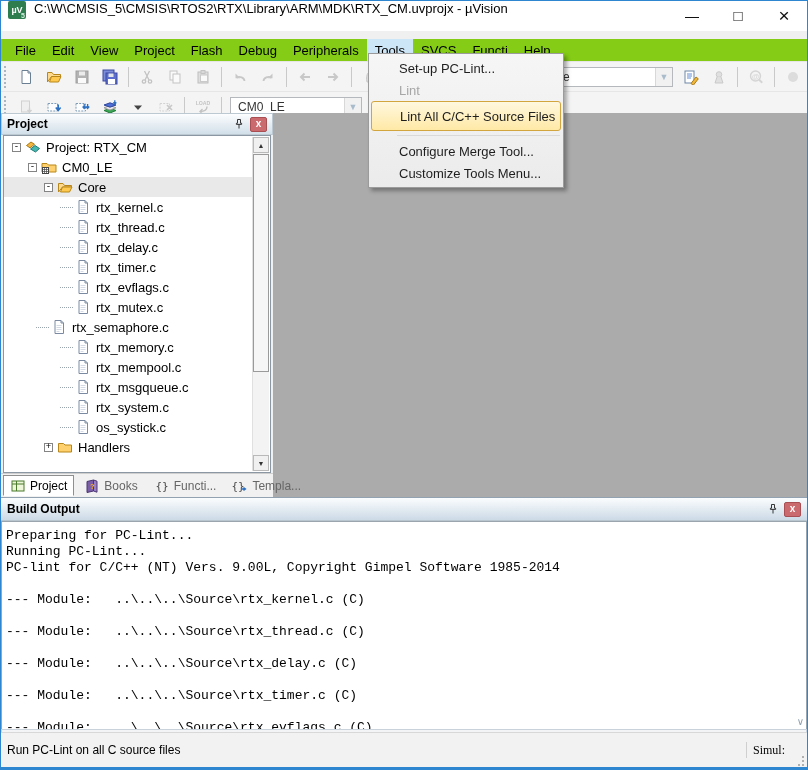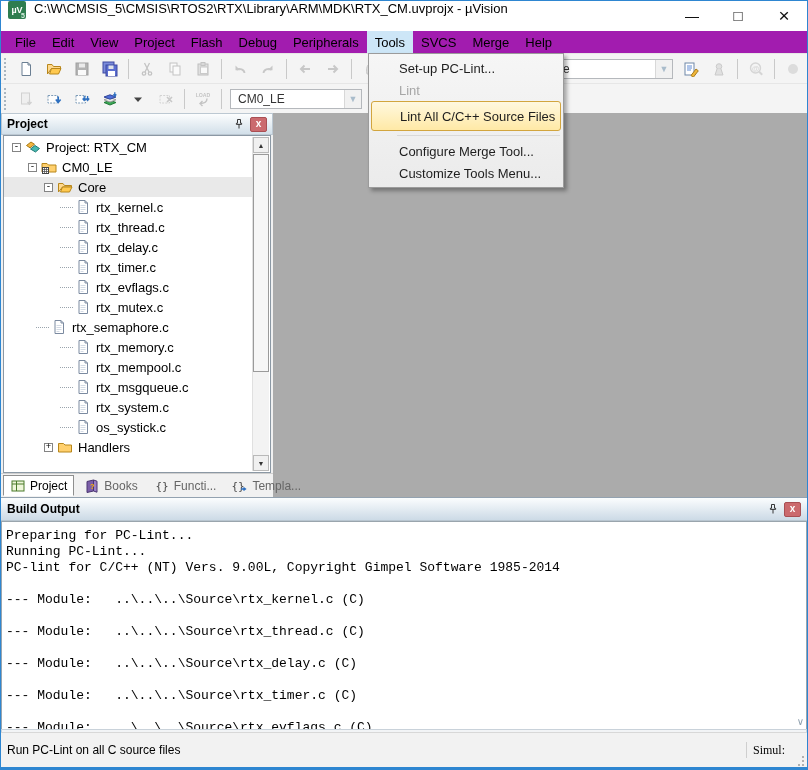--- a/index.html
+++ b/index.html
@@ -11,21 +11,21 @@
   .titlebar{height:30px;background:#fff;display:flex;align-items:flex-start;padding-left:7px;}
   .app-icon{position:relative;width:18px;height:18px;background:#2e7d4f;border-radius:2px;color:#fff;
     display:flex;align-items:center;justify-content:center;font-weight:bold;font-size:9px;}
   .app-icon b{position:absolute;right:1px;bottom:0;font-size:7px;color:#d6efe0;}
   .title-text{margin-left:8px;font-size:13px;white-space:nowrap;}
   .win-controls{margin-left:auto;display:flex;height:30px;}
   .win-btn{width:46px;height:30px;display:flex;align-items:center;justify-content:center;font-size:14px;color:#111;}
   .win-btn span{line-height:0;}
 
   
-  .menubar{height:22px;background:#a21caf;display:flex;align-items:stretch;padding-left:6px;}
+  .menubar{height:22px;background:#84cc16;display:flex;align-items:stretch;padding-left:6px;margin-top:8px;}
   .menu-item{display:flex;align-items:center;padding:0 8px;cursor:default;}
   .menu-item.active{background:#cde6f7;}
 
   
   .toolbar{height:30px;background:#f4f4f4;display:flex;align-items:center;border-top:1px solid #e6e6e6;padding-left:2px;}
   .grip{width:5px;height:22px;border-left:2px dotted #aab6c0;margin:0 3px 0 1px;}
   .tbtn{width:26px;height:24px;display:flex;align-items:center;justify-content:center;margin:0 1px;border-radius:2px;}
   .tbtn.disabled svg{filter:grayscale(1) opacity(.5);}
   .tb-sep{width:1px;height:20px;background:#c9c9c9;margin:0 4px;}
   .combobox{height:20px;background:#fff;border:1px solid #b5b8bc;display:flex;align-items:center;font-size:12px;color:#333;margin:0 4px;}
@@ -118,21 +118,21 @@
   <div class="menubar" id="menubar">
       <div class="menu-item">File</div>
       <div class="menu-item">Edit</div>
       <div class="menu-item">View</div>
       <div class="menu-item">Project</div>
       <div class="menu-item">Flash</div>
       <div class="menu-item">Debug</div>
       <div class="menu-item">Peripherals</div>
       <div class="menu-item active">Tools</div>
       <div class="menu-item">SVCS</div>
-      <div class="menu-item">Merge</div>
+      <div class="menu-item">Functi</div>
       <div class="menu-item">Help</div>
     </div>
 
   <div class="toolbar">
     <div class="grip"></div>
     <div id="tb-row1-left" style="display:flex;align-items:center;">
         <span class="tbtn">
           <svg width="16" height="16" viewBox="0 0 16 16">
             <path d="M4 1.5h6l2.5 2.5v10.5H4z" fill="#fff" stroke="#6b7f93"></path>
             <path d="M10 1.5V4h2.5" fill="none" stroke="#6b7f93"></path>

